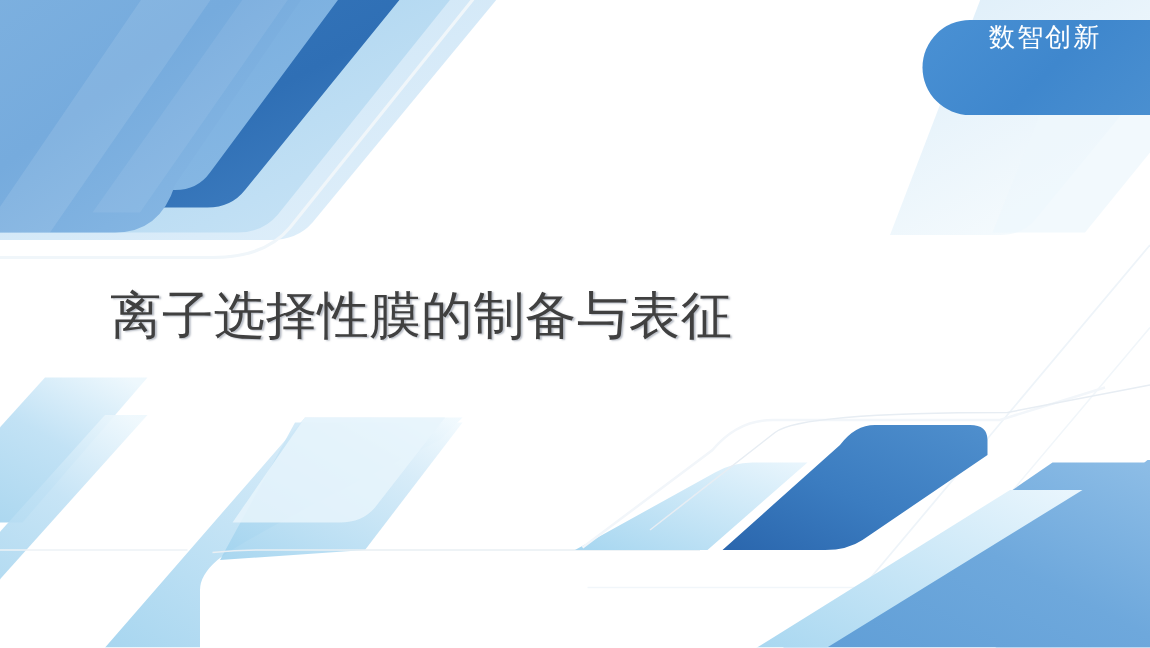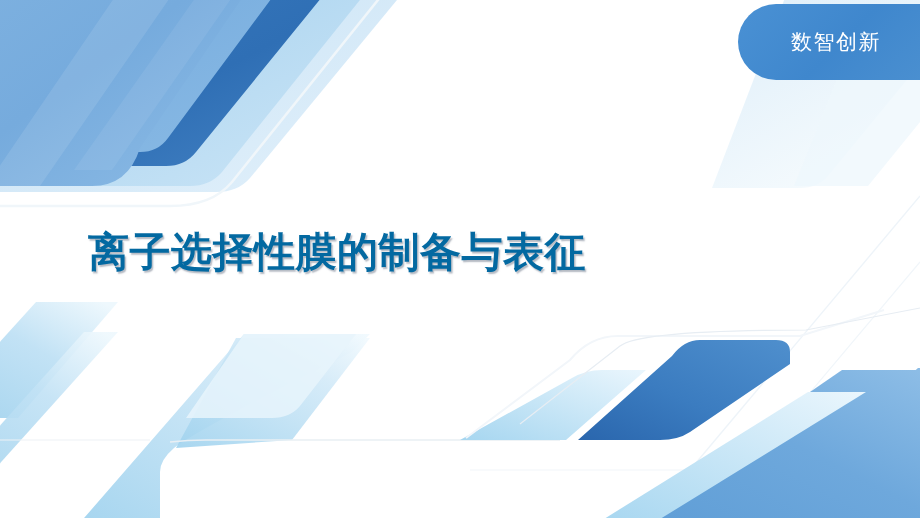--- a/index.html
+++ b/index.html
@@ -26,43 +26,42 @@
   }
   #title-block {
     position: absolute;
     left: 88px;
     top: 228px;
     z-index: 20;
   }
   #slide-title {
     margin: 0;
     font-size: 41px;
-    font-weight: bold;
+    font-weight: normal;
     line-height: 1.18;
     letter-spacing: 0.5px;
-    color: #0369a1;
+    color: #404040;
     white-space: nowrap;
     text-shadow: 1.5px 1.5px 1.5px rgba(120,130,145,0.55);
   }
   #corner-badge {
     position: absolute;
     right: 0px;
-    top: 4px;
+    top: 16px;
     z-index: 25;
     width: 182px;
     height: 76px;
     background: linear-gradient(135deg, #4a91d4 0%, #3f87cd 55%, #4a8fd0 100%);
     border-top-left-radius: 38px;
     border-bottom-left-radius: 38px;
     border-top-right-radius: 0;
     border-bottom-right-radius: 0;
     display: flex;
     flex-direction: column;
     align-items: center;
-    justify-content: center;
     box-sizing: border-box;
     padding-left: 14px;
   }
   .badge-line {
     color: #ffffff;
     font-size: 21px;
     line-height: 1.42;
     letter-spacing: 1.5px;
     font-weight: normal;
     white-space: nowrap;

